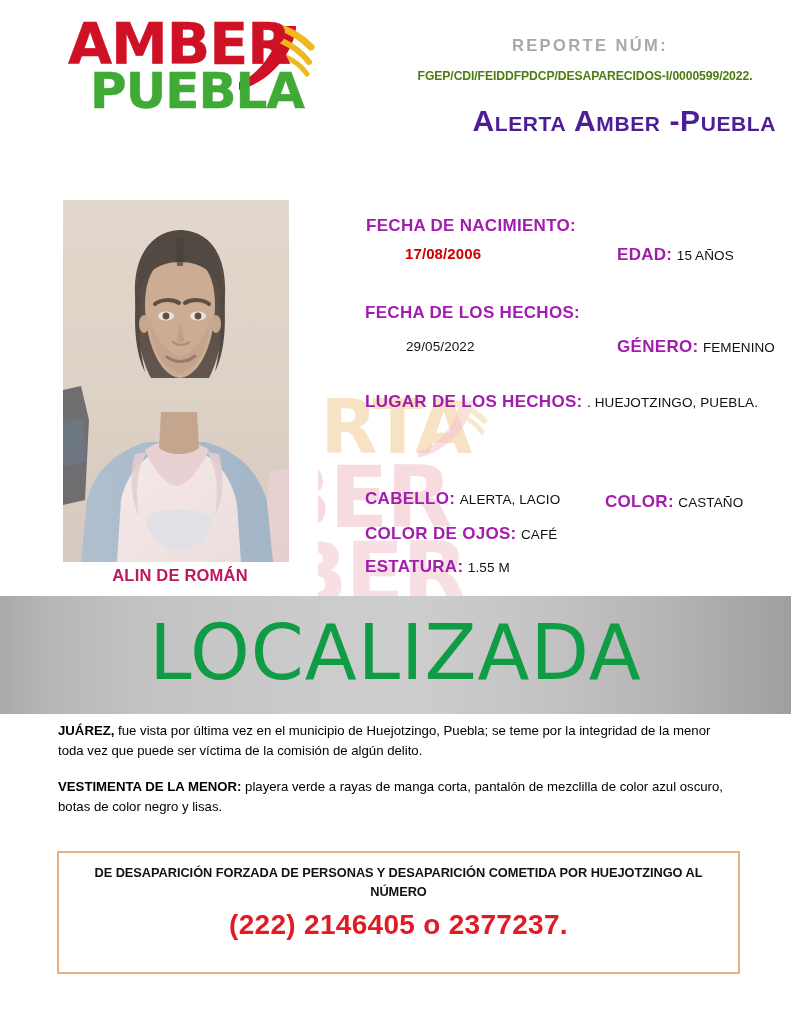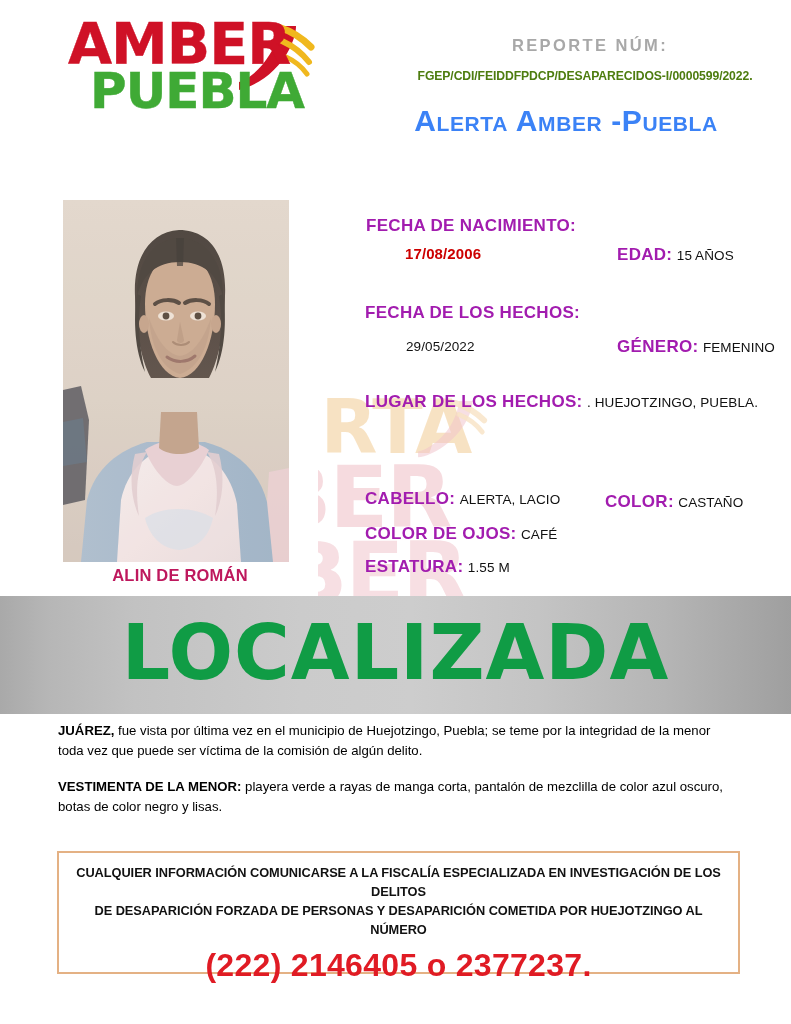--- a/index.html
+++ b/index.html
@@ -163,26 +163,26 @@
     font-weight: bold;
     color: #4d7c0f;
     letter-spacing: -0.1px;
     z-index: 3;
   }
   .alert-title {
     position: absolute;
     left: 356px;
     top: 104px;
     width: 420px;
-    text-align: center;
+    text-align: right;
     font-size: 30px;
     font-weight: bold;
     font-variant: small-caps;
     letter-spacing: 0.6px;
-    color: #3b82f6;
+    color: #4c1d95;
     z-index: 3;
   }
 
   
   .field {
     position: absolute;
     z-index: 3;
     white-space: nowrap;
   }
   .flabel {
@@ -229,21 +229,21 @@
     position: absolute;
     left: 0;
     top: 0;
     width: 100%;
     height: 100%;
     display: flex;
     align-items: center;
     justify-content: center;
     font-family: "DejaVu Sans", sans-serif;
     font-size: 76px;
-    font-weight: bold;
+    font-weight: normal;
     letter-spacing: 1px;
     color: #109c45;
     line-height: 1;
     padding-bottom: 4px;
     box-sizing: border-box;
   }
 
   
   .para {
     position: absolute;
@@ -275,21 +275,21 @@
     text-align: center;
     font-size: 12.8px;
     font-weight: bold;
     color: #111;
     line-height: 1.48;
     letter-spacing: -0.05px;
     padding: 0 16px;
   }
   .contact-phone {
     text-align: center;
-    font-size: 32px;
+    font-size: 28px;
     font-weight: bold;
     color: #e01b24;
     margin-top: 7px;
     letter-spacing: 0.3px;
   }
 </style>
 </head>
 <body>
 
 <div class="page">
@@ -452,18 +452,17 @@
   </div>
 
   <div class="para para-1">
     <b>JUÁREZ,</b><span> fue vista por última vez en el municipio de Huejotzingo, Puebla; se teme por la integridad de la menor toda vez que puede ser víctima de la comisión de algún delito.</span>
   </div>
   <div class="para para-2">
     <b>VESTIMENTA DE LA MENOR:</b><span> playera verde a rayas de manga corta, pantalón de mezclilla de color azul oscuro, botas de color negro y lisas.</span>
   </div>
 
   <div class="contact-box">
-    <div class="contact-line">CUALQUIER INFORMACIÓN COMUNICARSE A LA FISCALÍA ESPECIALIZADA EN INVESTIGACIÓN DE LOS DELITOS</div>
     <div class="contact-line">DE DESAPARICIÓN FORZADA DE PERSONAS Y DESAPARICIÓN COMETIDA POR HUEJOTZINGO AL NÚMERO</div>
     <div class="contact-phone">(222) 2146405 o 2377237.</div>
   </div>
 
 </div>
 
 </body></html>

